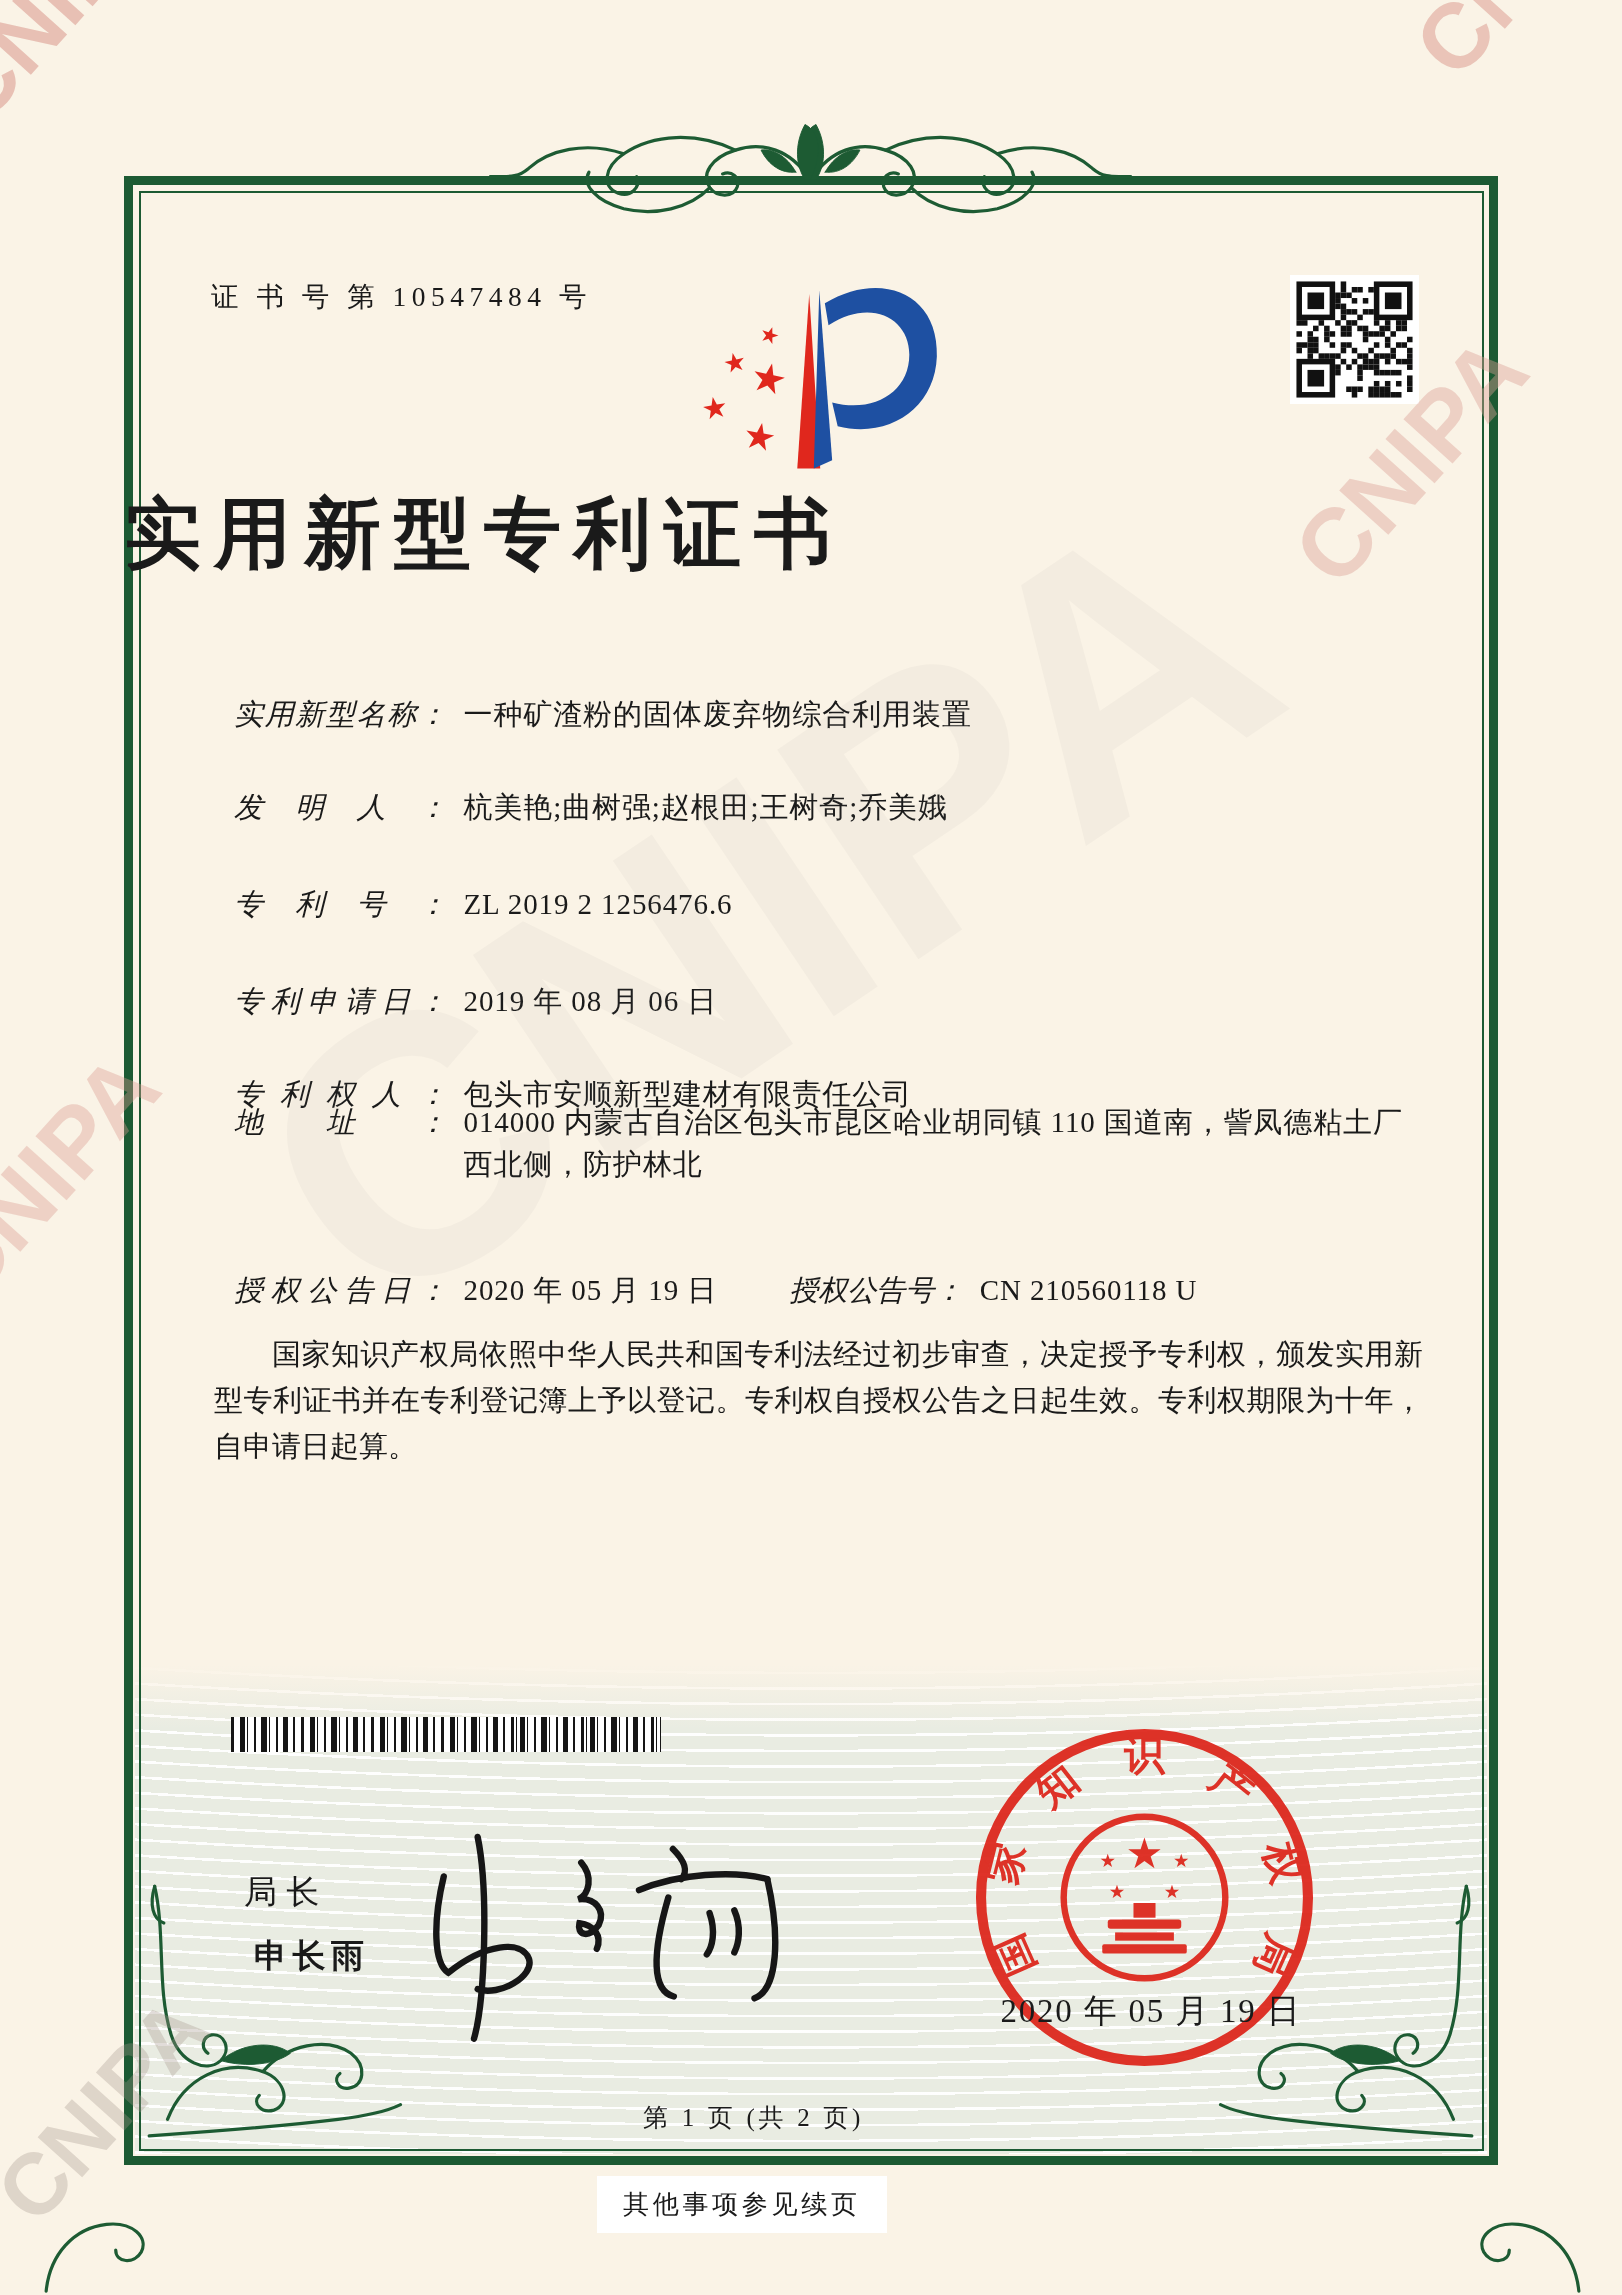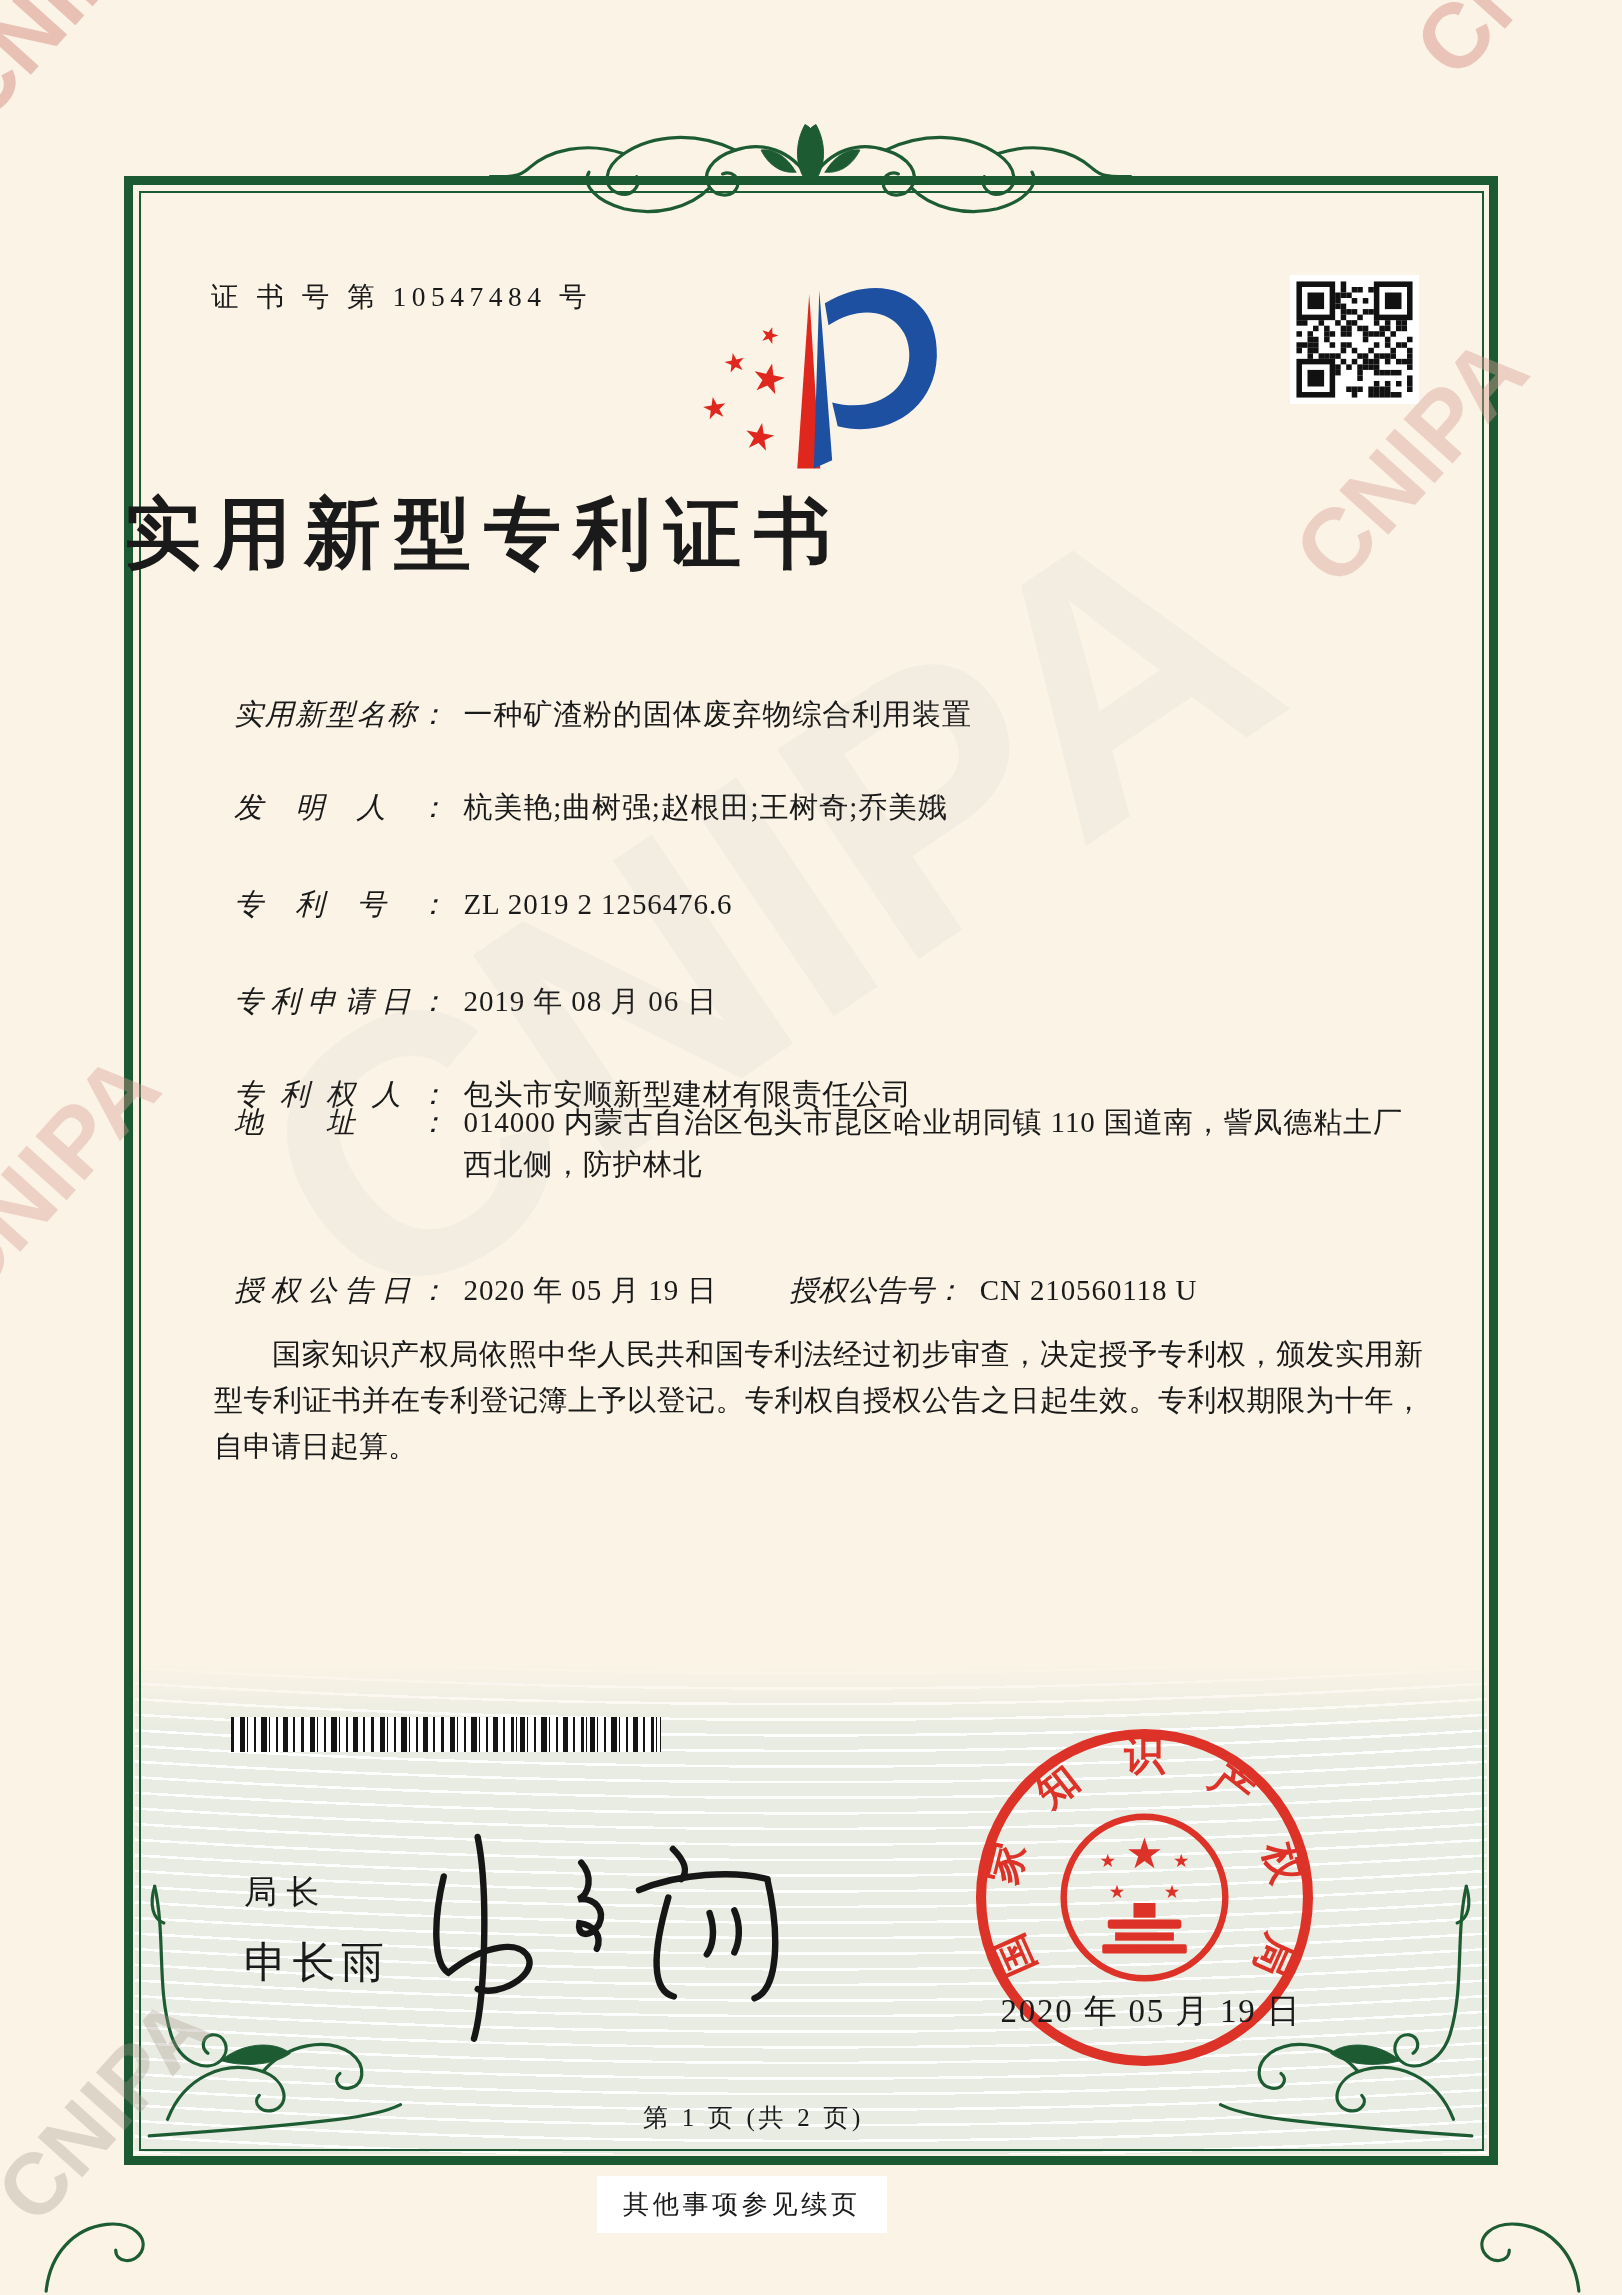--- a/index.html
+++ b/index.html
@@ -37,22 +37,22 @@
   .paras p{margin:0;text-indent:2em;}
   
   .barcode{position:absolute;left:231px;top:1717px;width:430px;height:35px;z-index:10;
     background:repeating-linear-gradient(90deg,
       #151515 0 2.8px,#fff 2.8px 4.6px,#151515 4.6px 5.5px,#fff 5.5px 9.2px,#151515 9.2px 13.8px,
       #fff 13.8px 15.6px,#151515 15.6px 17.4px,#fff 17.4px 23px,#151515 23px 25px,#fff 25px 30px,
       #151515 30px 36px,#fff 36px 38px,#151515 38px 39px,#fff 39px 45px,#151515 45px 47px,
       #fff 47px 52px,#151515 52px 57px,#fff 57px 62px,#151515 62px 64px,#fff 64px 70px);}
   .officer-title{position:absolute;left:244px;top:1870px;font-size:33px;letter-spacing:9.2px;
     font-family:"Liberation Sans","DejaVu Sans",sans-serif;z-index:10;}
-  .officer-name{position:absolute;left:244px;top:1934px;font-size:43px;letter-spacing:5.5px;
-    font-family:"Liberation Sans","DejaVu Sans",sans-serif;z-index:10;}
+  .officer-name{position:absolute;left:254px;top:1934px;font-size:33px;letter-spacing:5.5px;
+    font-family:"Liberation Sans","DejaVu Sans",sans-serif;z-index:10;font-weight:bold;}
   .signature{position:absolute;left:393px;top:1826px;width:459px;height:220px;z-index:11;}
   .seal{position:absolute;left:970px;top:1723px;width:349px;height:349px;z-index:11;opacity:.93;}
   .seal text.arc{font-size:44px;font-weight:bold;fill:#dd2419;text-anchor:middle;
     font-family:"Liberation Serif","DejaVu Serif",serif;}
   .seal text.star{fill:#dd2419;text-anchor:middle;}
   .sealdate{position:absolute;left:958px;width:386px;top:1989px;text-align:center;
     font-size:33px;letter-spacing:1.8px;z-index:12;}
   .pageno{position:absolute;left:643px;top:2101px;font-size:25px;letter-spacing:3.7px;z-index:10;}
   .note{position:absolute;left:597px;top:2176px;background:#fff;padding:11px 26px;
     font-size:26px;letter-spacing:3.7px;z-index:10;}

